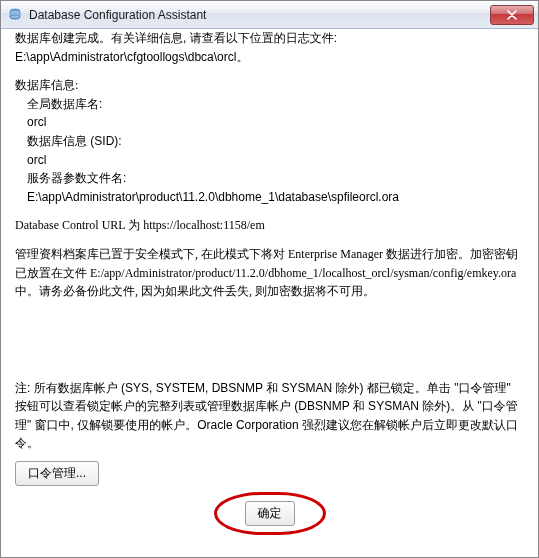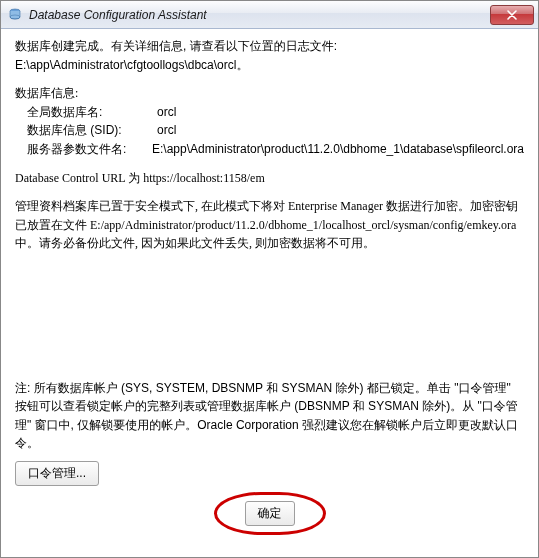--- a/index.html
+++ b/index.html
@@ -33,45 +33,44 @@
       height: 16px;
       margin-right: 6px;
       display: inline-flex;
       align-items: center;
       justify-content: center;
     }
     .titlebar .title {
       color: #1a1a1a;
       font-size: 12px;
       flex: 1;
-      font-style: italic;
     }
     .close-btn {
       width: 44px;
       height: 20px;
       background: linear-gradient(to bottom, #e7aeb1, #cf6f72 45%, #c5393c 46%, #d35e5f);
       border: 1px solid #8a3b3d;
       border-radius: 3px;
       display: flex;
       align-items: center;
       justify-content: center;
       cursor: pointer;
       margin-right: 2px;
     }
     .close-btn svg { width: 10px; height: 10px; }
     .content {
       flex: 1;
-      padding: 8px 14px 8px 14px;
+      padding: 0 14px 8px 14px;
       color: #000;
       line-height: 1.55;
       overflow: hidden;
       display: flex;
       flex-direction: column;
     }
-    .info-row { display: flex; margin-left: 12px; }
+    .info-row { display: flex; margin-left: 12px; flex-direction: column; }
     .info-label { width: 130px; }
     .section-gap { margin-top: 10px; font-family: Liberation Serif, serif; }
     .button-row {
       display: flex;
       justify-content: flex-start;
       margin-top: 8px;
     }
     .btn {
       background: linear-gradient(to bottom, #fefefe, #eaeaea);
       border: 1px solid #9e9e9e;

